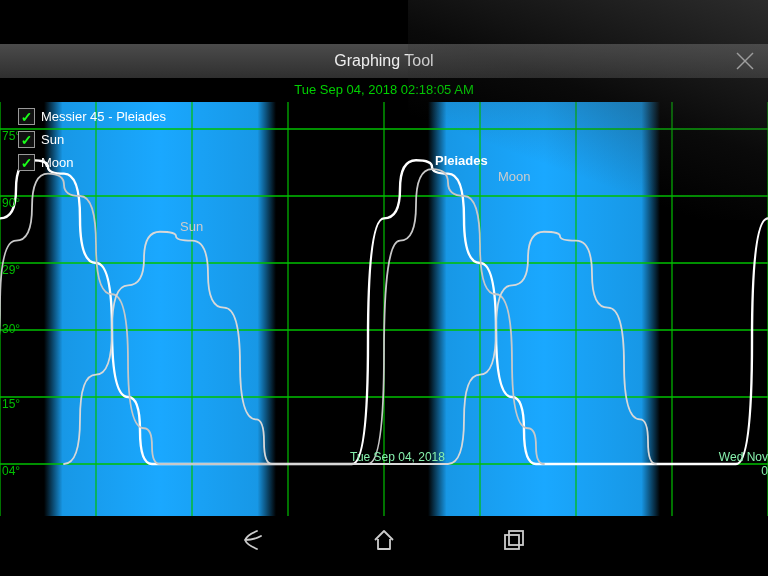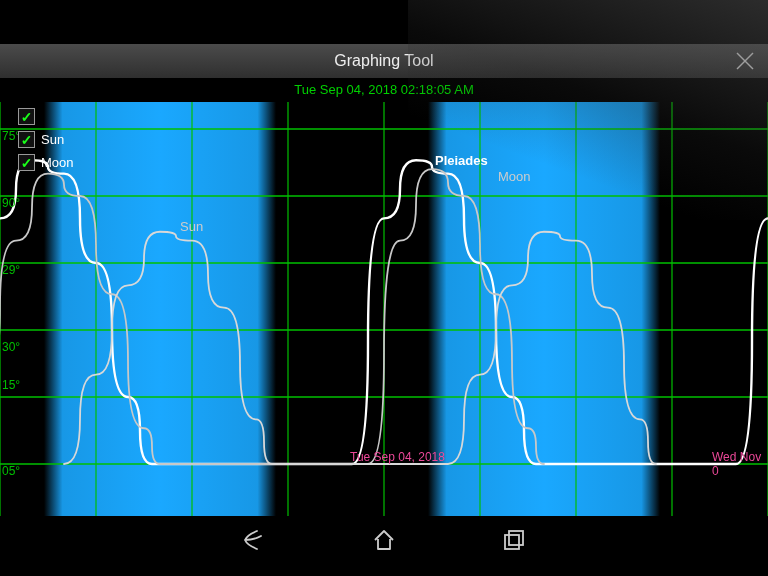--- a/index.html
+++ b/index.html
@@ -51,22 +51,23 @@
   }
   .ylabel {
     position: absolute; left: 2px; color: #00c000; font-size: 12px; z-index: 35;
   }
   .curve-label {
     position: absolute; color: #ccc; font-size: 13px; z-index: 35;
     pointer-events: none;
   }
   .curve-label.bold { color: #fff; font-weight: bold; }
   .datelabel {
-    position: absolute; color: #ec4899; font-size: 12px; z-index: 35;
+    position: absolute; color: #86efac; font-size: 12px; z-index: 35;
     pointer-events: none;
+    text-align: right;
   }
   .navbar {
     position: absolute; left: 0; right: 0; bottom: 12px; height: 48px;
     display: flex; align-items: center; justify-content: center; gap: 100px;
     z-index: 40;
   }
   .nav-btn { color: #ccc; cursor: pointer; }
   .nav-btn svg { display: block; }
 </style>
 </head>
@@ -83,34 +84,35 @@
         <line x1="18" y1="2" x2="2" y2="18" stroke="#ddd" stroke-width="1.5"></line>
       </svg>
     </div>
   </div>
 
   <div class="timestamp">Tue Sep 04, 2018  02:18:05 AM</div>
 
   <div class="ylabel" style="top:129px">75°</div>
   <div class="ylabel" style="top:196px">90°</div>
   <div class="ylabel" style="top:263px">29°</div>
-  <div class="ylabel" style="top:340px">30°</div>
-  <div class="ylabel" style="top:378px">15°</div>
-  <div class="ylabel" style="top:464px">05°</div>
+  <div class="ylabel" style="top:322px">30°</div>
+  <div class="ylabel" style="top:397px">15°</div>
+  <div class="ylabel" style="top:464px">04°</div>
 
   <div class="curve-label" style="left:180px; top:219px">Sun</div>
   <div class="curve-label bold" style="left:435px; top:153px">Pleiades</div>
   <div class="curve-label" style="left:498px; top:169px">Moon</div>
 
   <div class="datelabel" style="left:350px; top:450px">Tue Sep 04, 2018</div>
   <div class="datelabel" style="left:712px; top:450px">Wed Nov 0</div>
 
   <div class="legend">
     <div class="legend-item">
       <span class="chk">✓</span>
+      <span>Messier 45 - Pleiades</span>
     </div>
     <div class="legend-item">
       <span class="chk">✓</span>
       <span>Sun</span>
     </div>
     <div class="legend-item">
       <span class="chk">✓</span>
       <span>Moon</span>
     </div>
   </div>

